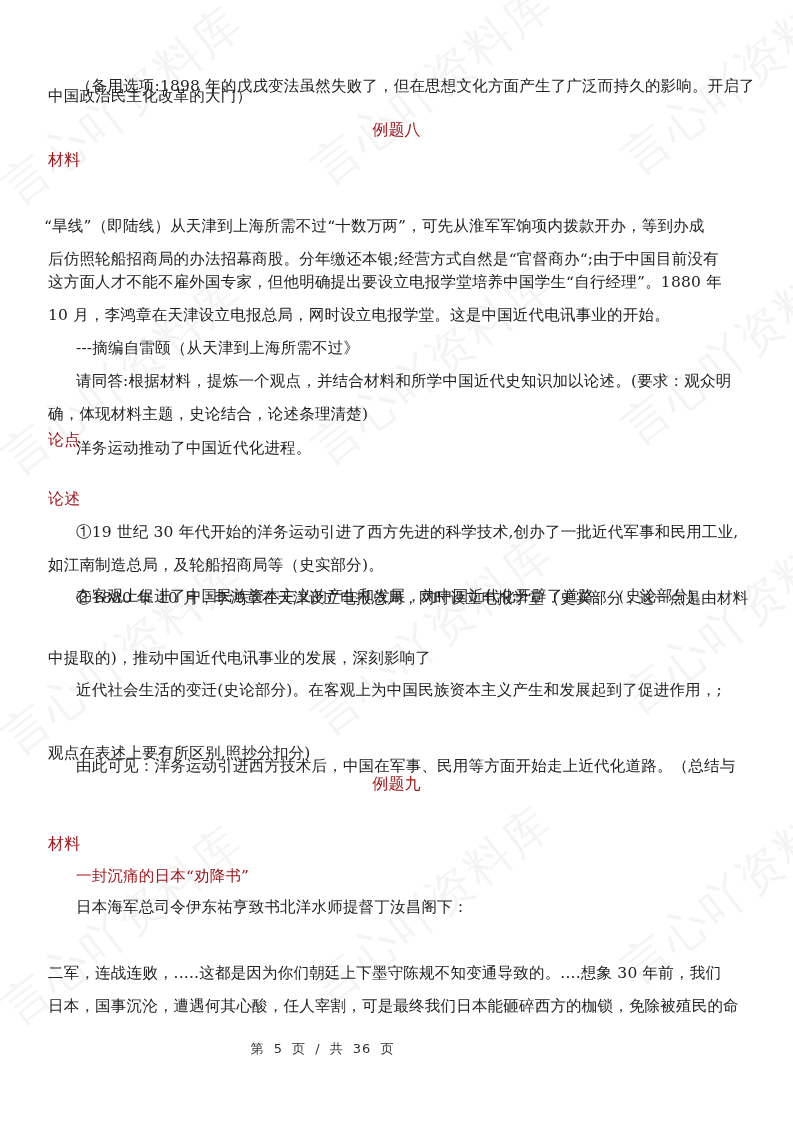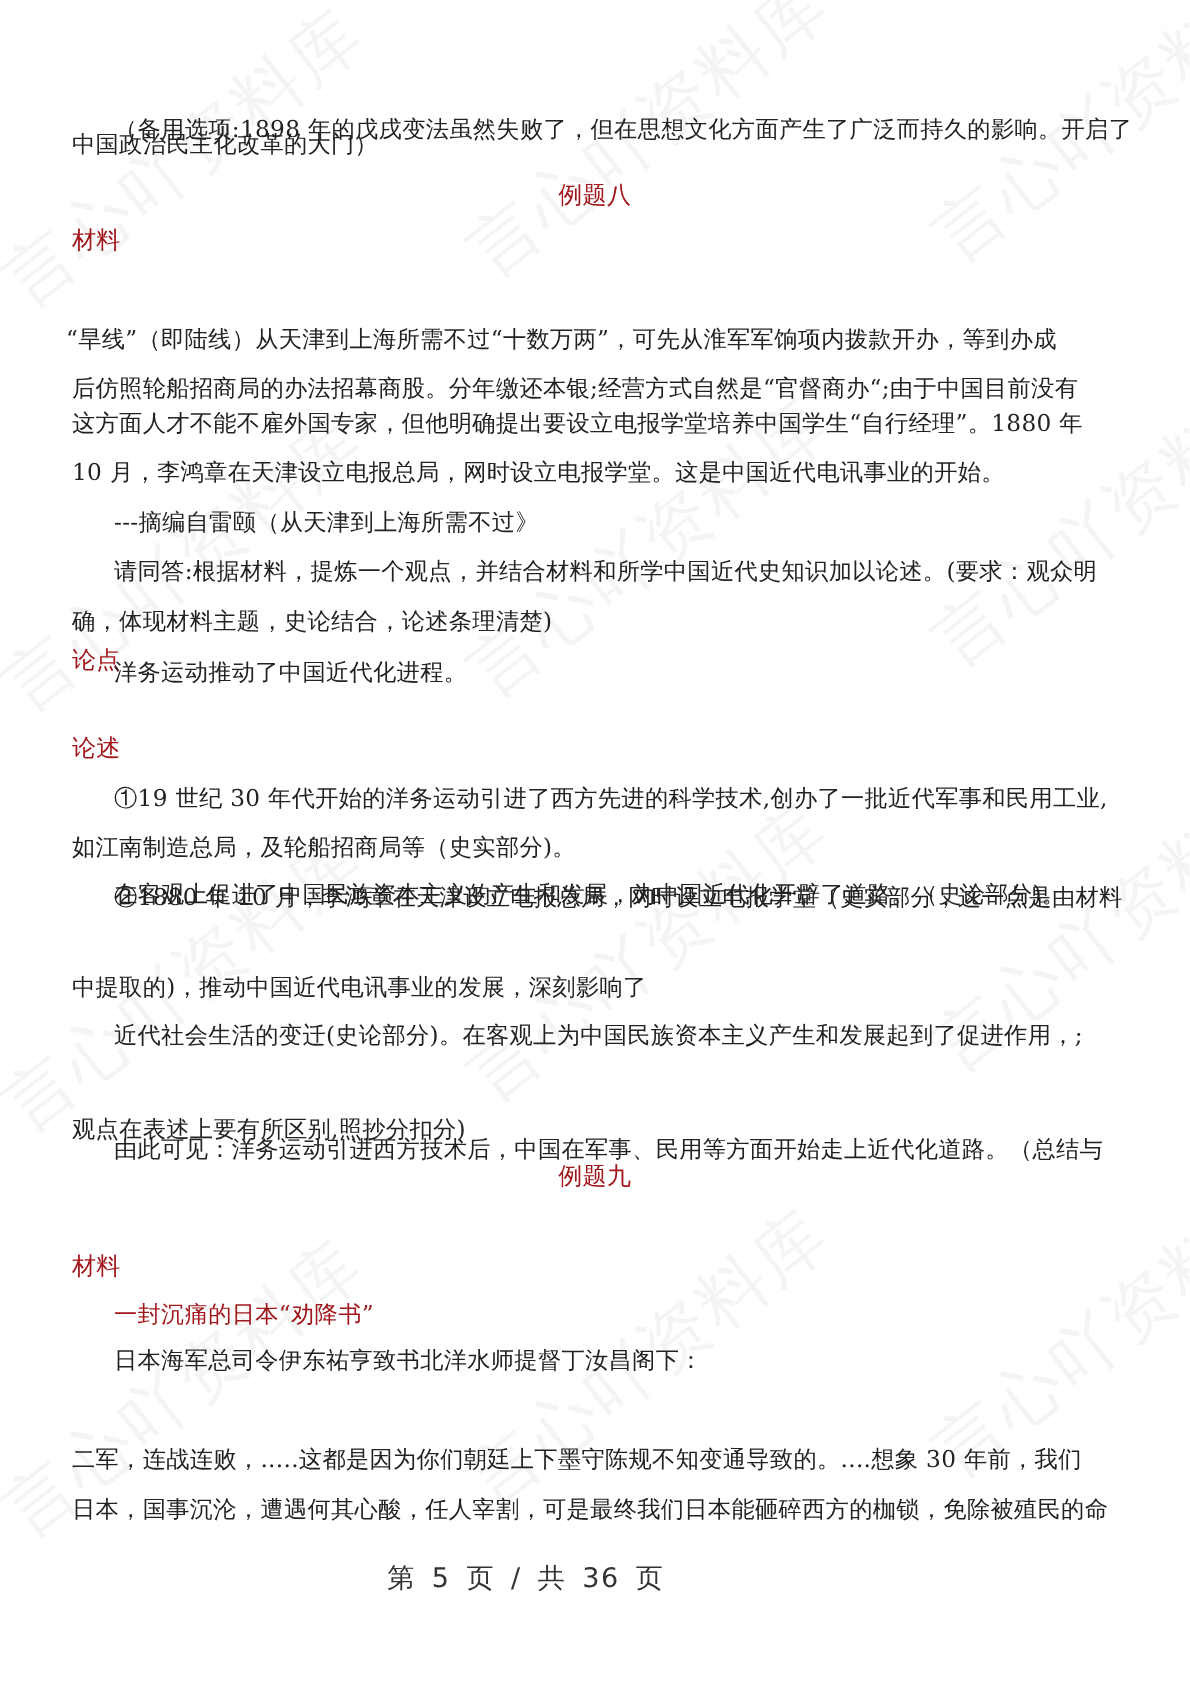--- a/index.html
+++ b/index.html
@@ -13,22 +13,22 @@
     position: absolute; left: 48px; width: 700px;
     font-size: 15.5px; line-height: 20px; white-space: nowrap;
     letter-spacing: 0.2px;
   }
   .indent { left: 76px; }
   .red { color: #a0161b; }
   .center { left: 0; width: 793px; text-align: center; }
   .heading { font-size: 16px; }
   .footer {
     position: absolute; left: 0; width: 645px; top: 1040px; text-align: center;
-    font-family: "DejaVu Sans", sans-serif; font-size: 18px; color: #333;
-    letter-spacing: 1px; word-spacing: 4px; padding-left: 28px;
+    font-family: "DejaVu Sans", sans-serif; font-size: 13px; color: #333;
+    letter-spacing: 1px; word-spacing: 4px;
   }
   .wm {
     position: absolute; font-family: "DejaVu Sans", sans-serif;
     font-size: 46px; color: rgba(0,0,0,0.045); white-space: nowrap;
     transform: rotate(-38deg); transform-origin: left top;
     pointer-events: none; letter-spacing: 2px;
   }
 </style>
 </head>
 <body>

